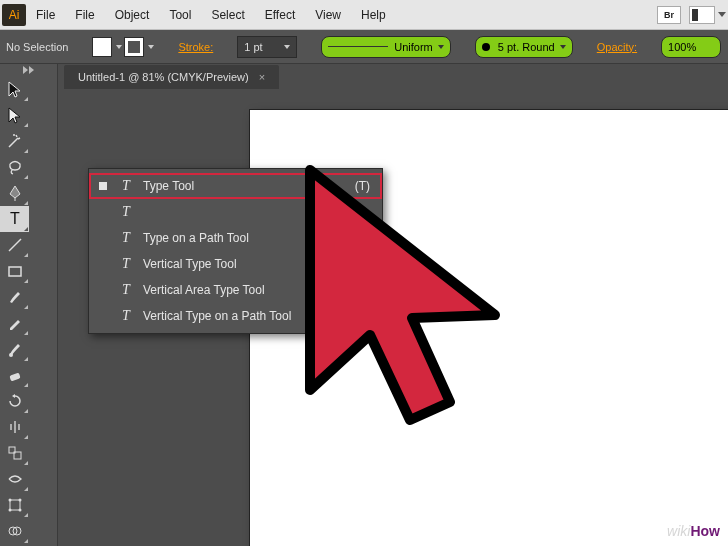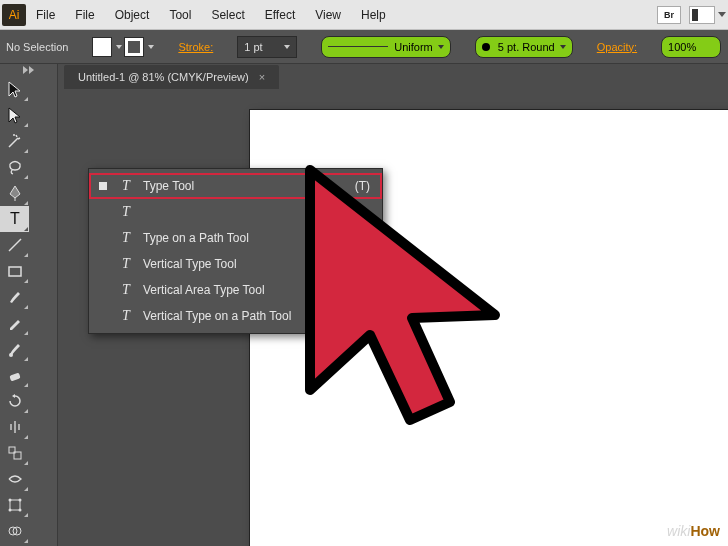--- a/index.html
+++ b/index.html
@@ -59,21 +59,21 @@
 .fly-icon { width:22px; display:flex; justify-content:center; margin-right:6px; font-family: Georgia, serif; font-size:14px; color:#e5e5e5; font-style:italic; }
 .fly-label { flex:1; }
 .fly-short { color:#e5e5e5; }
 .fly-arrow { position:absolute; right:4px; top:50%; transform:translateY(-50%); width:0;height:0;border-top:5px solid transparent;border-bottom:5px solid transparent;border-left:6px solid #ccc; }
 
 
 .bigcursor { position:absolute; left:290px; top:160px; width:260px; height:280px; pointer-events:none; }
 
 
 .wm { position:absolute; right:8px; bottom:6px; font-size:14px; color:#d6d6d6; font-style:italic; font-family: Georgia, serif; }
-.wm b { font-style:normal; font-weight:bold; color:#a16207; }
+.wm b { font-style:normal; font-weight:bold; color:#701a75; }
 
 </style>
 </head>
 <body>
 
 <div class="menubar">
   <div class="ai-logo">Ai</div>
   <div class="menuitem">File</div>
   <div class="menuitem">File</div>
   <div class="menuitem">Object</div>

